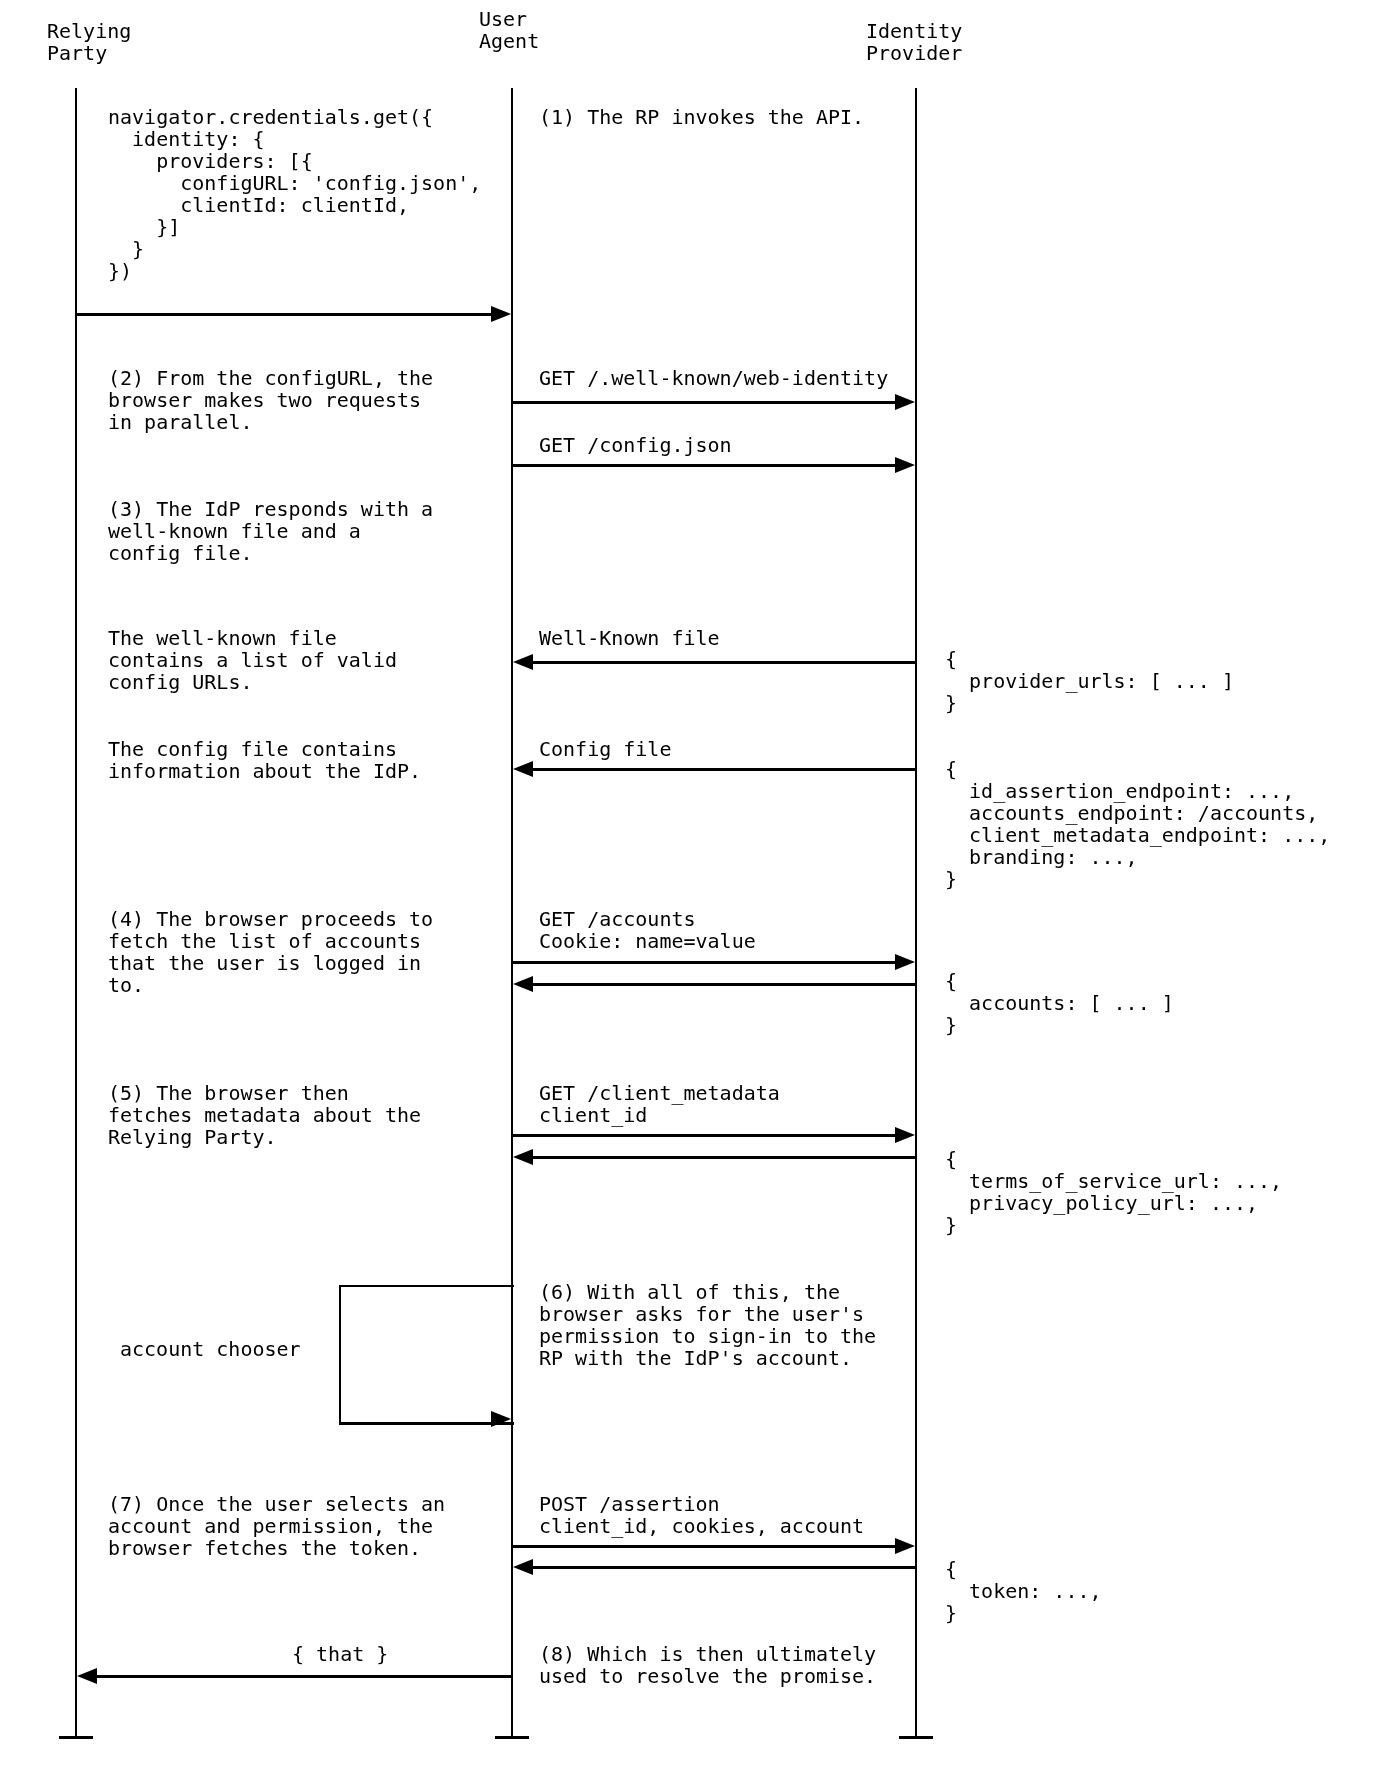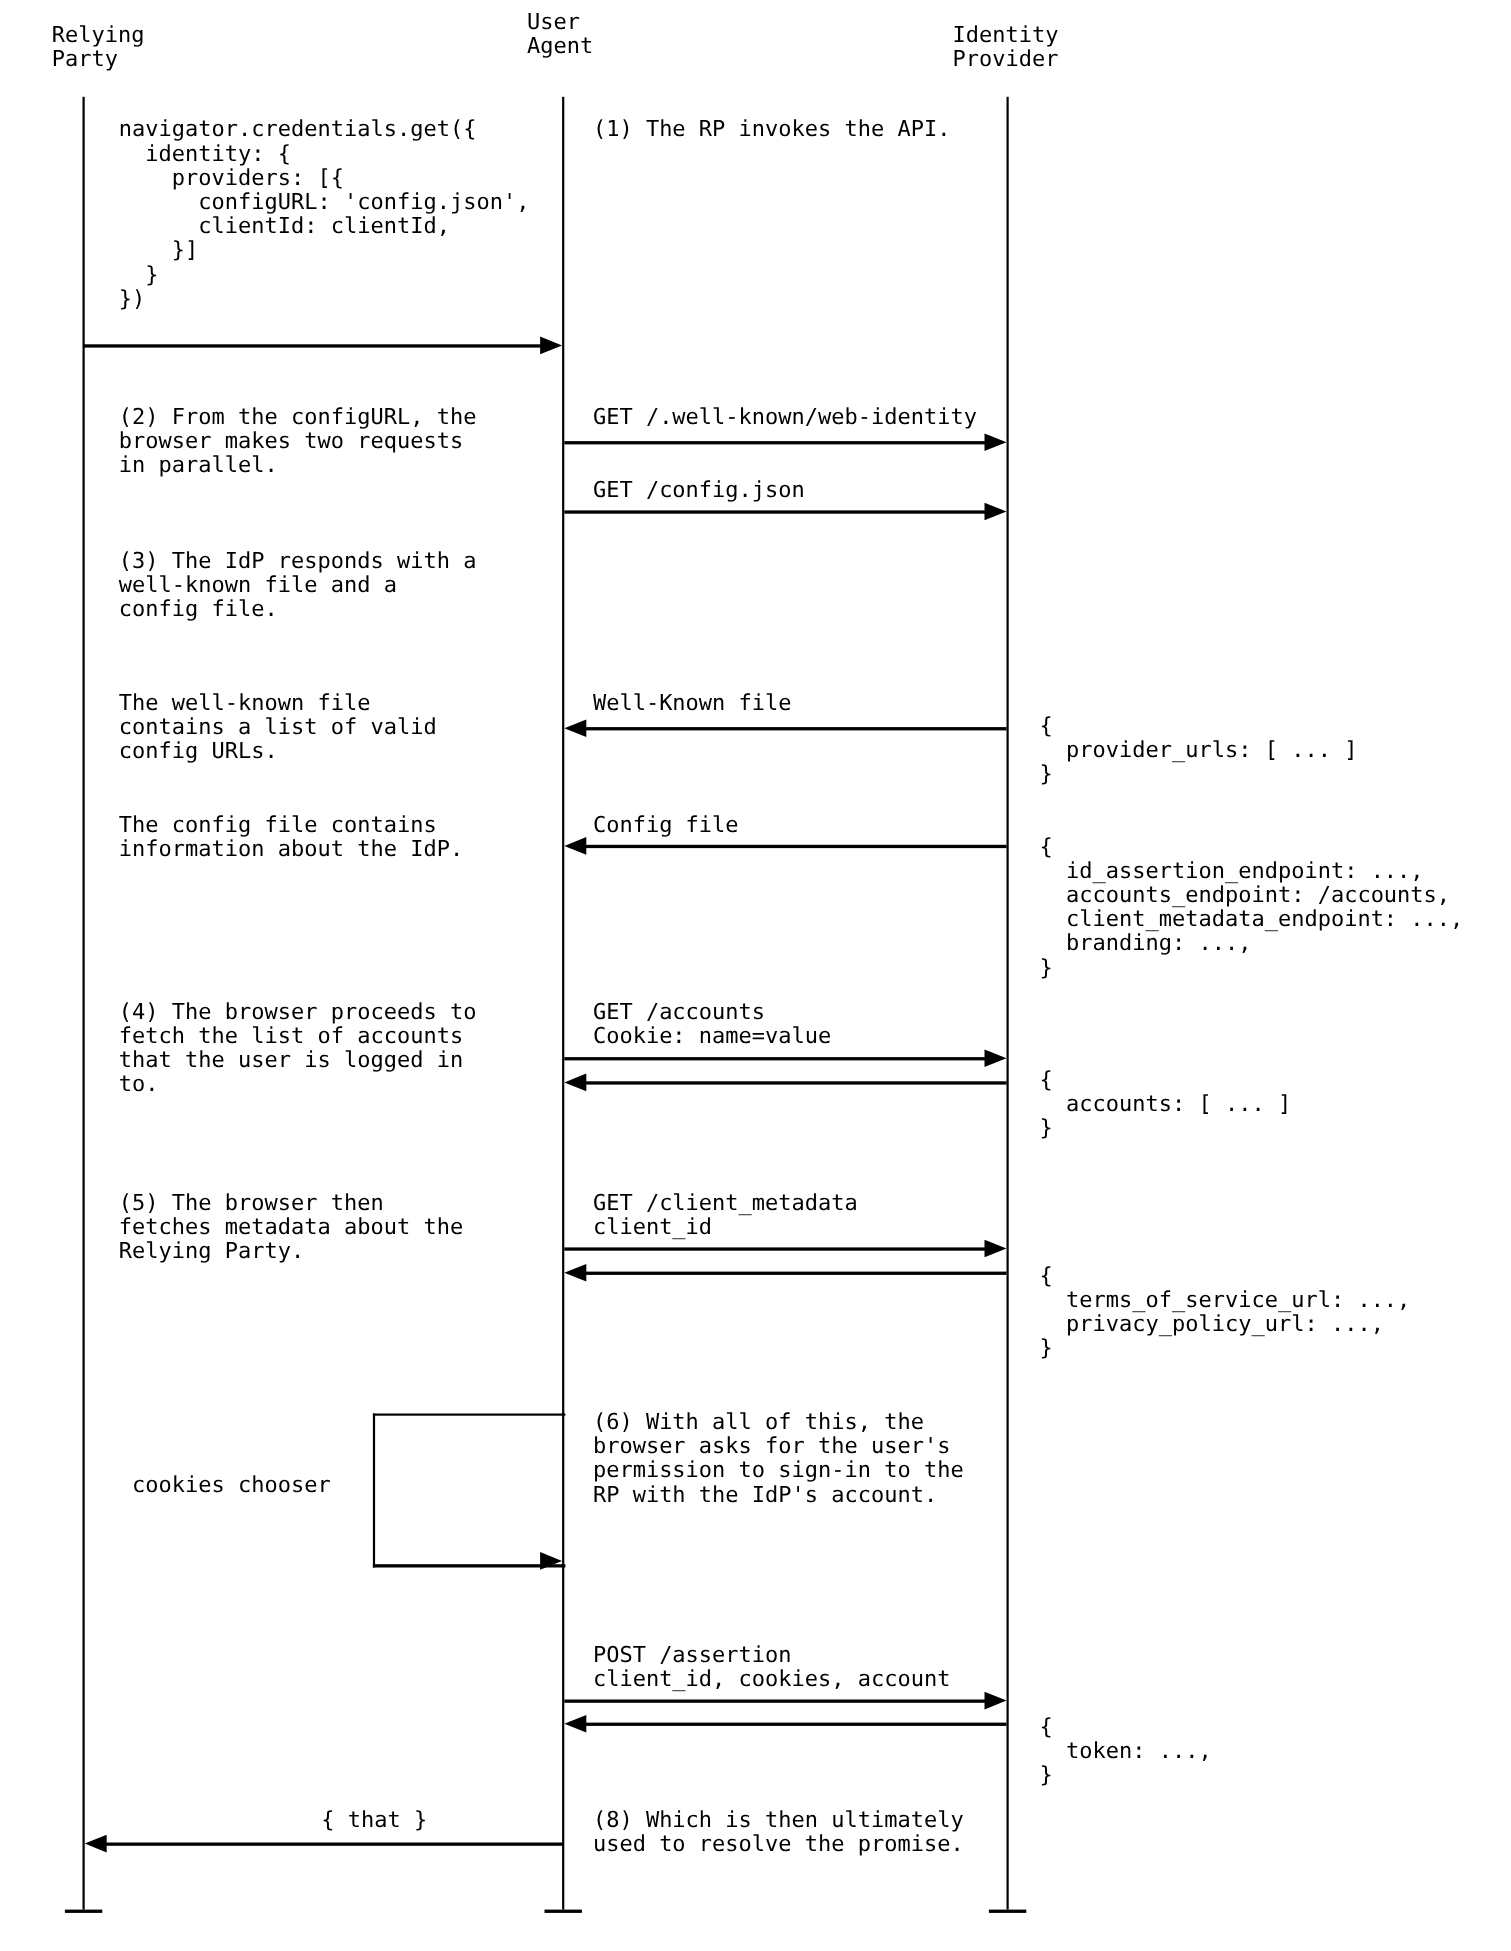--- a/index.html
+++ b/index.html
@@ -105,26 +105,29 @@
   <div class="head-r" style="left:895px;top:1127px"></div>
   <div class="head-l" style="left:513px;top:1149px"></div>
   <div class="shaft" style="left:531px;top:1156px;width:384px"></div>
   <div class="txt" style="left:945px;top:1148px">{
   terms_of_service_url: ...,
   privacy_policy_url: ...,
 }</div>
 
   <div class="selfbox" style="left:339px;top:1285px;width:173px;height:135px"></div>
   <div class="head-r" style="left:491px;top:1411px"></div>
-  <div class="txt" style="left:120px;top:1338px">cookies chooser</div>
+  <div class="txt" style="left:120px;top:1338px">account chooser</div>
   <div class="txt" style="left:539px;top:1281px">(6) With all of this, the
 browser asks for the user's
 permission to sign-in to the
 RP with the IdP's account.</div>
 
+  <div class="txt" style="left:108px;top:1493px">(7) Once the user selects an
+account and permission, the
+browser fetches the token.</div>
   <div class="txt" style="left:539px;top:1493px">POST /assertion
 client_id, cookies, account</div>
   <div class="shaft" style="left:513px;top:1545px;width:384px"></div>
   <div class="head-r" style="left:895px;top:1538px"></div>
   <div class="head-l" style="left:513px;top:1559px"></div>
   <div class="shaft" style="left:531px;top:1566px;width:384px"></div>
   <div class="txt" style="left:945px;top:1558px">{
   token: ...,
 }</div>
 

